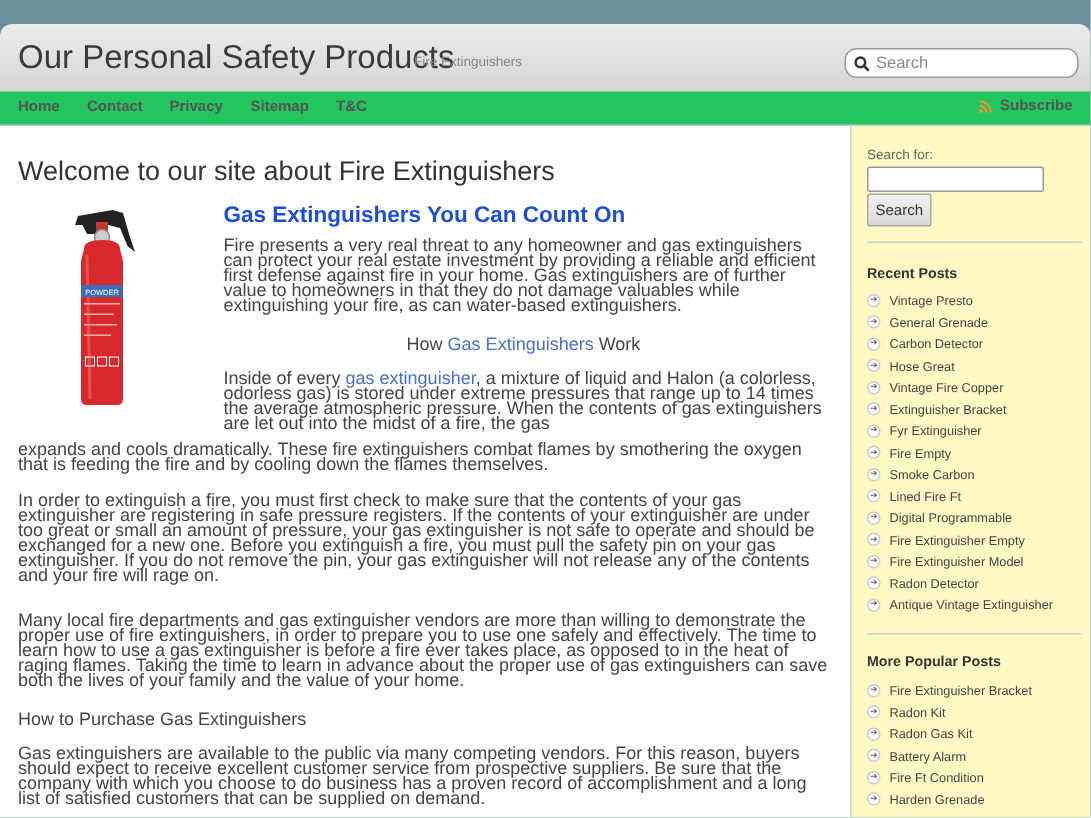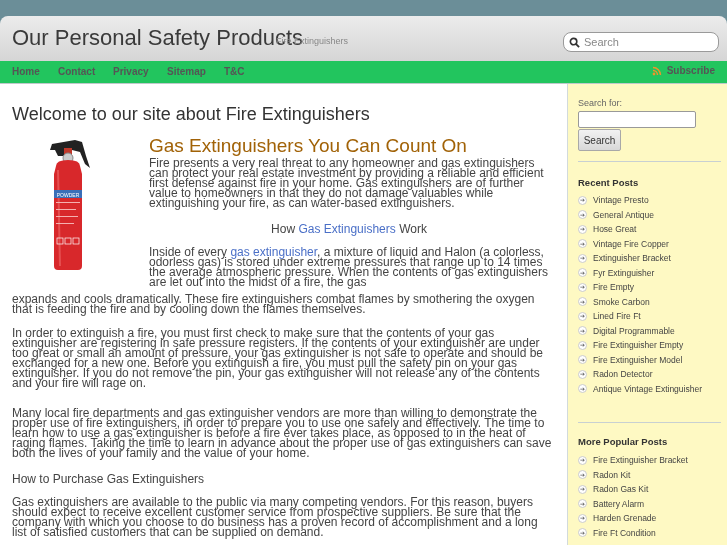--- a/index.html
+++ b/index.html
@@ -32,21 +32,21 @@
     background: #22c55e; border-bottom: 1px solid #bfc9cb;
   }
   .nav a { position: absolute; top: 5px; font-size: 10px; font-weight: bold; color: #555; text-decoration: none; white-space: nowrap; }
   .subscribe { position: absolute; right: 12px; top: 4px; display: flex; align-items: flex-end; font-size: 10px; font-weight: bold; color: #555; }
   .subscribe svg { width: 10px; height: 10px; margin-right: 5px; }
   .main {
     position: absolute; left: 0; top: 84px; width: 567px; height: 461px; background: #fff; overflow: hidden;
   }
   .main h1 { position: absolute; left: 12px; top: 20px; font-size: 18px; font-weight: normal; color: #333; white-space: nowrap; }
   .ext-img { position: absolute; left: 30px; top: 50px; width: 75px; height: 140px; }
-  .main h2 { position: absolute; left: 149px; top: 51px; font-size: 19px; font-weight: normal; color: #a16207; white-space: nowrap; }
+  .main h2 { position: absolute; left: 149px; top: 51px; font-size: 15px; font-weight: bold; color: #1d4ed8; white-space: nowrap; }
   .para { position: absolute; font-size: 12px; line-height: 10px; color: #444; }
   .para a { color: #4a6fc7; text-decoration: none; }
   .sidebar {
     position: absolute; left: 567px; top: 84px; width: 160px; height: 461px; background: #fef9c3;
     border-left: 1px solid #d2dadc;
   }
   .sb-label { position: absolute; left: 10px; top: 14px; font-size: 9px; color: #666; }
   .sb-input { position: absolute; left: 10px; top: 27px; width: 118px; height: 17px; background: #fff; border: 1px solid #999; border-radius: 2px; }
   .sb-button {
     position: absolute; left: 10px; top: 45px; width: 43px; height: 22px;
@@ -138,21 +138,25 @@
   <div class="sb-divider" style="top:77px"></div>
 
   <div class="sb-heading" style="top:93px">Recent Posts</div>
   <ul class="sb-list" style="top:109px">
     <li>
         <span class="arrow">➔</span>
         <span>Vintage Presto</span>
       </li>
     <li>
         <span class="arrow">➔</span>
-        <span>General Antique</span>
+        <span>General Grenade</span>
+      </li>
+    <li>
+        <span class="arrow">➔</span>
+        <span>Carbon Detector</span>
       </li>
     <li>
         <span class="arrow">➔</span>
         <span>Hose Great</span>
       </li>
     <li>
         <span class="arrow">➔</span>
         <span>Vintage Fire Copper</span>
       </li>
     <li>
@@ -211,20 +215,20 @@
     <li>
         <span class="arrow">➔</span>
         <span>Radon Gas Kit</span>
       </li>
     <li>
         <span class="arrow">➔</span>
         <span>Battery Alarm</span>
       </li>
     <li>
         <span class="arrow">➔</span>
+        <span>Fire Ft Condition</span>
+      </li>
+    <li>
+        <span class="arrow">➔</span>
         <span>Harden Grenade</span>
       </li>
-    <li>
-        <span class="arrow">➔</span>
-        <span>Fire Ft Condition</span>
-      </li>
   </ul>
 </div>
 
 </body></html>

